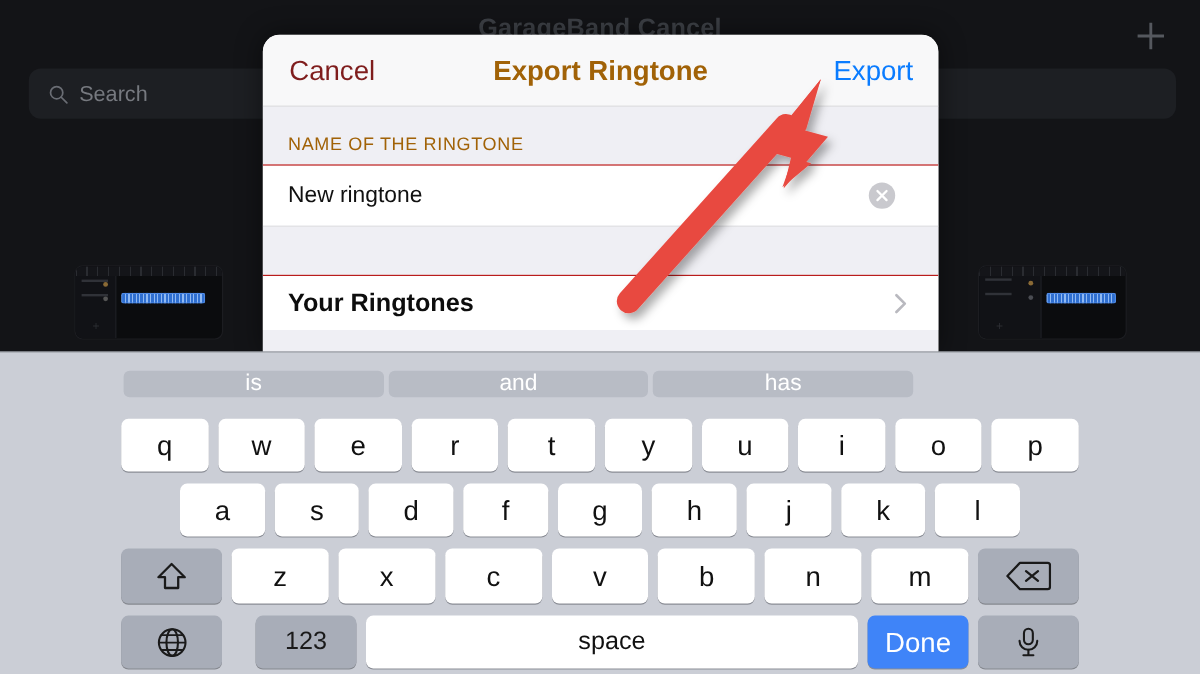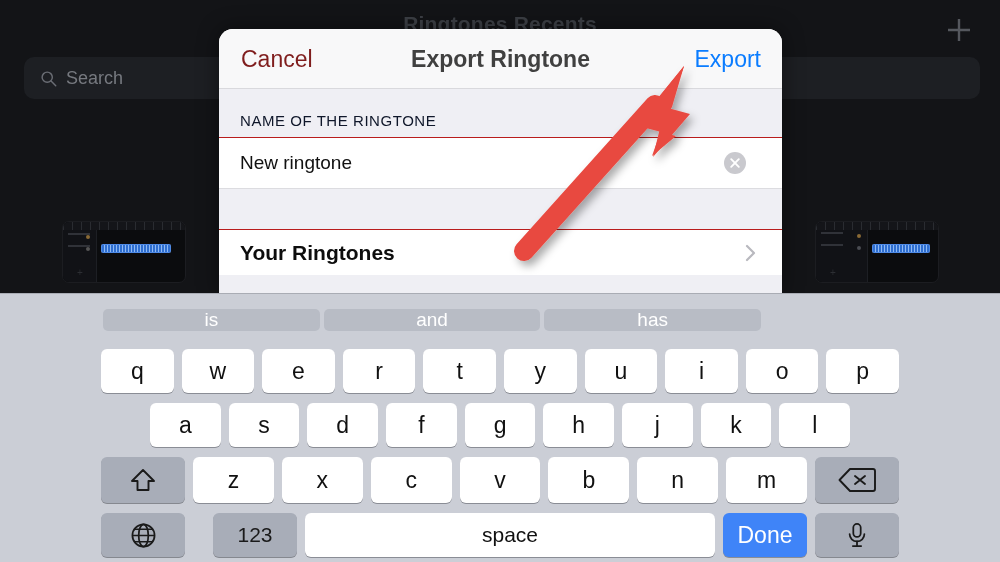--- a/index.html
+++ b/index.html
@@ -85,34 +85,34 @@
   }
   #dlg-cancel {
     position:absolute; left:22px; top:0; height:60px;
     display:flex; align-items:center;
     color:#7f1d1d; font-size:23px;
     cursor:pointer;
   }
   #dlg-title {
     position:absolute; left:0; right:0; top:0; height:60px;
     display:flex; align-items:center; justify-content:center;
-    color:#404040; font-size:23px; font-weight:bold;
+    color:#a16207; font-size:23px; font-weight:bold;
   }
   #dlg-export {
     position:absolute; right:21px; top:0; height:60px;
     display:flex; align-items:center;
     color:#0a7cff; font-size:23px;
     cursor:pointer;
   }
   #dlg-body { background:#efeff4; height:204px; position:relative; }
   .sec-header {
     height:48px;
     display:flex; align-items:flex-end;
     padding:0 4px 8px 21px;
-    color:#0f172a;
+    color:#a16207;
     font-size:15px;
     letter-spacing:.55px;
   }
   .white-row {
     background:#ffffff;
     border-top:1px solid #b91c1c;
     border-bottom:1px solid #dcdce0;
     height:52px;
     display:flex; align-items:center;
     padding:0 0 0 21px;
@@ -191,21 +191,21 @@
   .key.fixed-sm { flex:0 0 84px; }
   .key.fixed-space { flex:1 1 auto; font-size:21px; }
   .key.num { font-size:21px; color:#1a1a1a;margin-left:24px; }
   .key svg { display:block; }
 </style>
 </head>
 <body>
 
 <div id="app-bg">
 
-  <div id="bg-title">Ringtones Recents</div>
+  <div id="bg-title">GarageBand Cancel</div>
 
   <div id="bg-plus">
     <svg viewBox="0 0 32 32" width="32" height="32">
       <path d="M16 5 V27 M5 16 H27" stroke="currentColor" stroke-width="2.4" fill="none"></path>
     </svg>
   </div>
 
   <div id="bg-search">
     <span class="mag">
       <svg viewBox="0 0 20 20" width="17" height="17">

